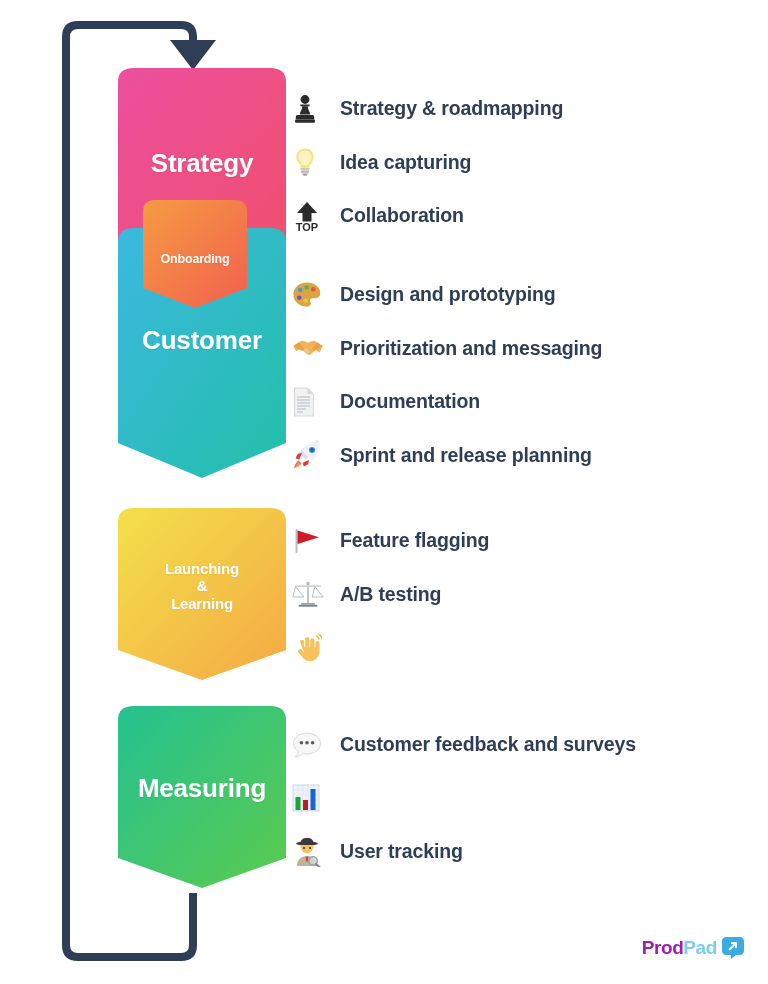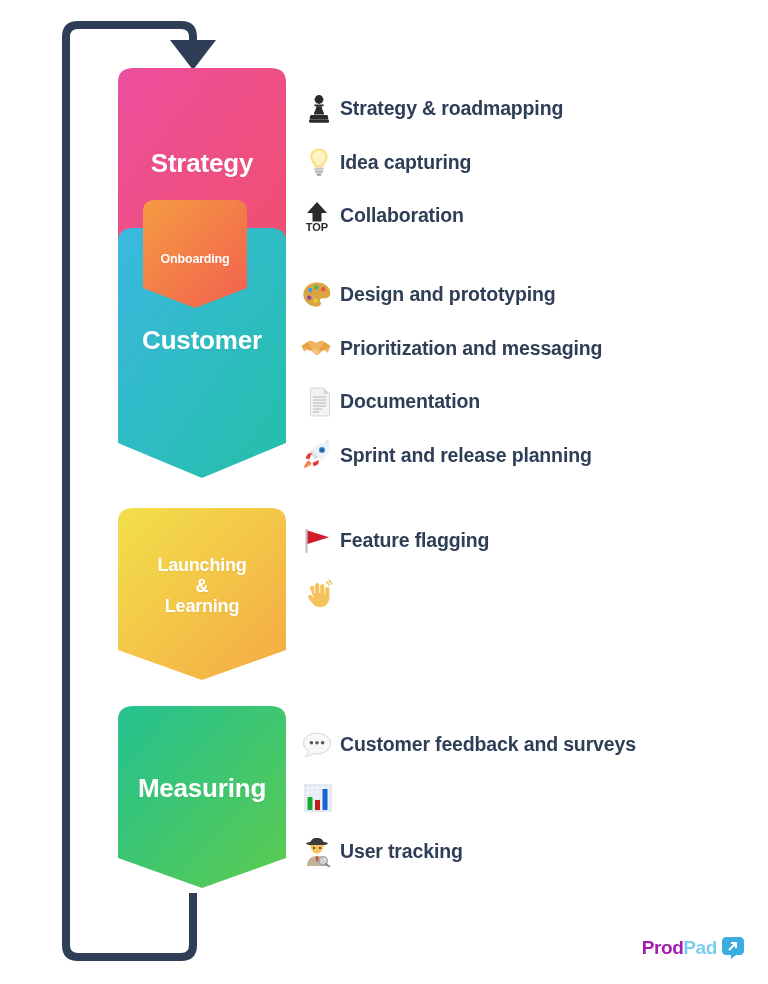--- a/index.html
+++ b/index.html
@@ -51,21 +51,21 @@
     z-index: 1;
   }
 
   #stage-strategy   { left: 118px; top: 68px;  height: 210px; }
   #stage-building   { left: 118px; top: 228px; height: 250px; }
   #stage-launching  { left: 118px; top: 508px; height: 172px; }
   #stage-measuring  { left: 118px; top: 706px; height: 182px; }
 
   #stage-strategy  .stage-label { font-size: 26px; padding-bottom: 20px;}
   #stage-building  .stage-label { font-size: 26px; padding-bottom: 26px;}
-  #stage-launching .stage-label { font-size: 18px; padding-bottom: 16px; text-align: center;}
+  #stage-launching .stage-label { font-size: 15px; padding-bottom: 16px; text-align: center;}
   #stage-measuring .stage-label { font-size: 26px; padding-bottom: 18px;}
 
   
   #stage-validating {
     position: absolute;
     left: 143px;
     top: 200px;
     width: 104px;
     height: 108px;
     z-index: 5;
@@ -94,21 +94,21 @@
     height: 53.5px;
   }
   .feature-icon {
     width: 40px;
     min-width: 40px;
     font-size: 27px;
     line-height: 1;
     text-align: center;
     display: flex;
     align-items: center;
-    justify-content: flex-end;
+    justify-content: flex-start;
     height: 40px;
   }
   .feature-text {
     font-size: 19.5px;
     font-weight: bold;
     color: #2d3e56;
     letter-spacing: -0.15px;
     margin-left: 8px;
     white-space: nowrap;
   }
@@ -325,20 +325,34 @@
   <div class="feature-row">
     <span class="feature-icon">
       <svg width="30" height="28" viewBox="0 0 30 28">
         <rect x="3.5" y="2" width="2" height="24" rx="0.8" fill="#b9bfc7"></rect>
         <path d="M5.5 3.5 L27 10.2 L5.5 17 z" fill="#d11a2a"></path>
       </svg>
     </span>
     <span class="feature-text">Feature flagging</span>
   </div>
 
+  <div class="feature-row">
+    <span class="feature-icon">
+      <svg width="32" height="28" viewBox="0 0 32 28">
+        <circle cx="16" cy="3.5" r="1.8" fill="#b9bfc7"></circle>
+        <rect x="15.1" y="4" width="1.8" height="19" fill="#b9bfc7"></rect>
+        <rect x="3" y="5.2" width="26" height="1.7" rx="0.8" fill="#cfd4da"></rect>
+        <path d="M3.5 6.5 L0.8 17 h11 z" fill="#fafbfc" stroke="#b9bfc7" stroke-width="1"></path>
+        <path d="M28.5 6.5 L25.8 17 h11 z" fill="#fafbfc" stroke="#b9bfc7" stroke-width="1" transform="translate(-5.6,0)"></path>
+        <rect x="9" y="23" width="14" height="1.8" rx="0.9" fill="#9aa3ad"></rect>
+        <rect x="6.5" y="24.8" width="19" height="2" rx="1" fill="#7f8892"></rect>
+      </svg>
+    </span>
+    <span class="feature-text">A/B testing</span>
+  </div>
 
   <div class="feature-row">
     <span class="feature-icon">
       <svg width="30" height="30" viewBox="0 0 30 30">
         <path d="M8 8.8 c0 -1.2 .9 -2.1 2.1 -2.1 c1.2 0 2.1 .9 2.1 2.1 v5.4 h.9 V6.2 c0 -1.2 .9 -2.1 2.1 -2.1 c1.2 0 2.1 .9 2.1 2.1 v8 h.9 V7.3 c0 -1.2 .9 -2.1 2.1 -2.1 c1.2 0 2.1 .9 2.1 2.1 v7.1 h.9 v-4.2 c0 -1.2 .9 -2.1 2.1 -2.1 c1.2 0 2.1 .9 2.1 2.1 v8.1 c0 5.5 -4 9.9 -9.6 9.9 c-3.2 0 -5.6 -1.4 -7.3 -3.6 l-4 -5.2 c-.8 -1 -.6 -2.3 .4 -3 c1 -.7 2.3 -.5 3 .5 l2 2.5 z" fill="#f5c25c"></path>
         <g stroke="#f5c25c" stroke-width="1.6" stroke-linecap="round">
           <path d="M24.5 3 q2 1 2.5 3"></path>
           <path d="M27 1.5 q2.5 1.4 3.2 4"></path>
         </g>
       </svg>

